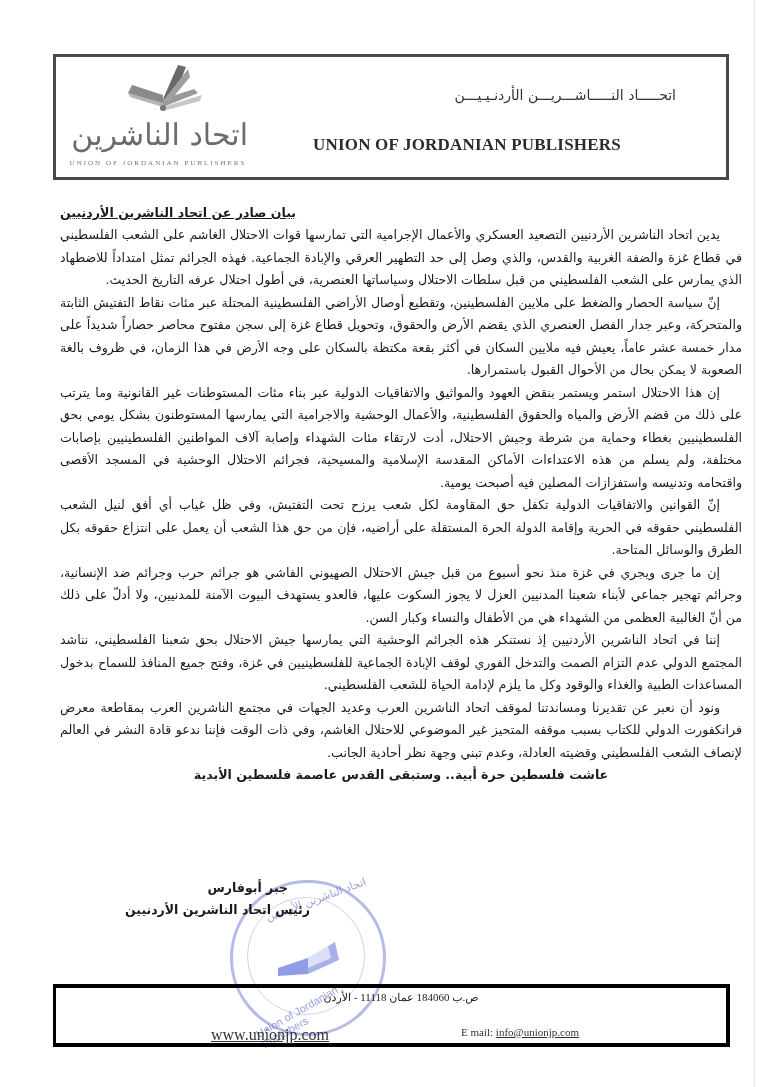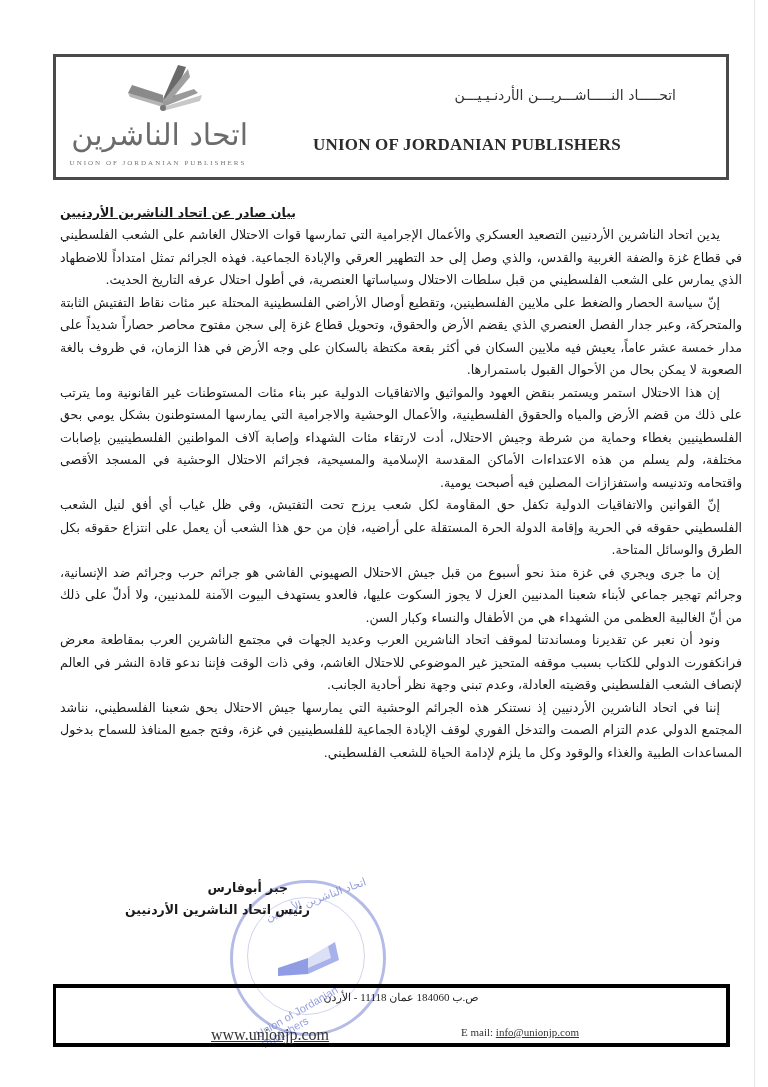--- a/index.html
+++ b/index.html
@@ -63,22 +63,23 @@
   <div class="header-en">UNION OF JORDANIAN PUBLISHERS</div>
 </div>
 
 <div class="content">
   <div class="title">بيان صادر عن اتحاد الناشرين الأردنيين</div>
   <p class="para">يدين اتحاد الناشرين الأردنيين التصعيد العسكري والأعمال الإجرامية التي تمارسها قوات الاحتلال الغاشم على الشعب الفلسطيني في قطاع غزة والضفة الغربية والقدس، والذي وصل إلى حد التطهير العرقي والإبادة الجماعية. فهذه الجرائم تمثل امتداداً للاضطهاد الذي يمارس على الشعب الفلسطيني من قبل سلطات الاحتلال وسياساتها العنصرية، في أطول احتلال عرفه التاريخ الحديث.</p>
   <p class="para">إنّ سياسة الحصار والضغط على ملايين الفلسطينين، وتقطيع أوصال الأراضي الفلسطينية المحتلة عبر مئات نقاط التفتيش الثابتة والمتحركة، وعبر جدار الفصل العنصري الذي يقضم الأرض والحقوق، وتحويل قطاع غزة إلى سجن مفتوح محاصر حصاراً شديداً على مدار خمسة عشر عاماً، يعيش فيه ملايين السكان في أكثر بقعة مكتظة بالسكان على وجه الأرض في هذا الزمان، في ظروف بالغة الصعوبة لا يمكن بحال من الأحوال القبول باستمرارها.</p>
   <p class="para">إن هذا الاحتلال استمر ويستمر بنقض العهود والمواثيق والاتفاقيات الدولية عبر بناء مئات المستوطنات غير القانونية وما يترتب على ذلك من قضم الأرض والمياه والحقوق الفلسطينية، والأعمال الوحشية والاجرامية التي يمارسها المستوطنون بشكل يومي بحق الفلسطينيين بغطاء وحماية من شرطة وجيش الاحتلال، أدت لارتقاء مئات الشهداء وإصابة آلاف المواطنين الفلسطينيين بإصابات مختلفة، ولم يسلم من هذه الاعتداءات الأماكن المقدسة الإسلامية والمسيحية، فجرائم الاحتلال الوحشية في المسجد الأقصى واقتحامه وتدنيسه واستفزازات المصلين فيه أصبحت يومية.</p>
   <p class="para">إنّ القوانين والاتفاقيات الدولية تكفل حق المقاومة لكل شعب يرزح تحت التفتيش، وفي ظل غياب أي أفق لنيل الشعب الفلسطيني حقوقه في الحرية وإقامة الدولة الحرة المستقلة على أراضيه، فإن من حق هذا الشعب أن يعمل على انتزاع حقوقه بكل الطرق والوسائل المتاحة.</p>
   <p class="para">إن ما جرى ويجري في غزة منذ نحو أسبوع من قبل جيش الاحتلال الصهيوني الفاشي هو جرائم حرب وجرائم ضد الإنسانية، وجرائم تهجير جماعي لأبناء شعبنا المدنيين العزل لا يجوز السكوت عليها، فالعدو يستهدف البيوت الآمنة للمدنيين، ولا أدلّ على ذلك من أنّ الغالبية العظمى من الشهداء هي من الأطفال والنساء وكبار السن.</p>
+  <p class="para">إننا في اتحاد الناشرين الأردنيين إذ نستنكر هذه الجرائم الوحشية التي يمارسها جيش الاحتلال بحق شعبنا الفلسطيني، نناشد المجتمع الدولي عدم التزام الصمت والتدخل الفوري لوقف الإبادة الجماعية للفلسطينيين في غزة، وفتح جميع المنافذ للسماح بدخول المساعدات الطبية والغذاء والوقود وكل ما يلزم لإدامة الحياة للشعب الفلسطيني.</p>
   <p class="para">ونود أن نعبر عن تقديرنا ومساندتنا لموقف اتحاد الناشرين العرب وعديد الجهات في مجتمع الناشرين العرب بمقاطعة معرض فرانكفورت الدولي للكتاب بسبب موقفه المتحيز غير الموضوعي للاحتلال الغاشم، وفي ذات الوقت فإننا ندعو قادة النشر في العالم لإنصاف الشعب الفلسطيني وقضيته العادلة، وعدم تبني وجهة نظر أحادية الجانب.</p>
-  <p class="para">إننا في اتحاد الناشرين الأردنيين إذ نستنكر هذه الجرائم الوحشية التي يمارسها جيش الاحتلال بحق شعبنا الفلسطيني، نناشد المجتمع الدولي عدم التزام الصمت والتدخل الفوري لوقف الإبادة الجماعية للفلسطينيين في غزة، وفتح جميع المنافذ للسماح بدخول المساعدات الطبية والغذاء والوقود وكل ما يلزم لإدامة الحياة للشعب الفلسطيني.</p>
+  <p class="closing">عاشت فلسطين حرة أبية.. وستبقى القدس عاصمة فلسطين الأبدية</p>
 </div>
 
 <div class="stamp">
   <div class="stamp-inner"></div>
   <div class="stamp-text-top">اتحاد الناشرين الأردنيين</div>
   <svg class="stamp-book" viewBox="0 0 70 40">
     <path d="M5 30 L35 20 L35 36 L5 38 Z" fill="rgba(70,90,210,0.7)"></path>
     <path d="M35 20 L62 4 L66 22 L35 36 Z" fill="rgba(70,90,210,0.55)"></path>
     <path d="M35 20 L55 8 L58 20 L35 30 Z" fill="rgba(255,255,255,0.6)"></path>
   </svg>

